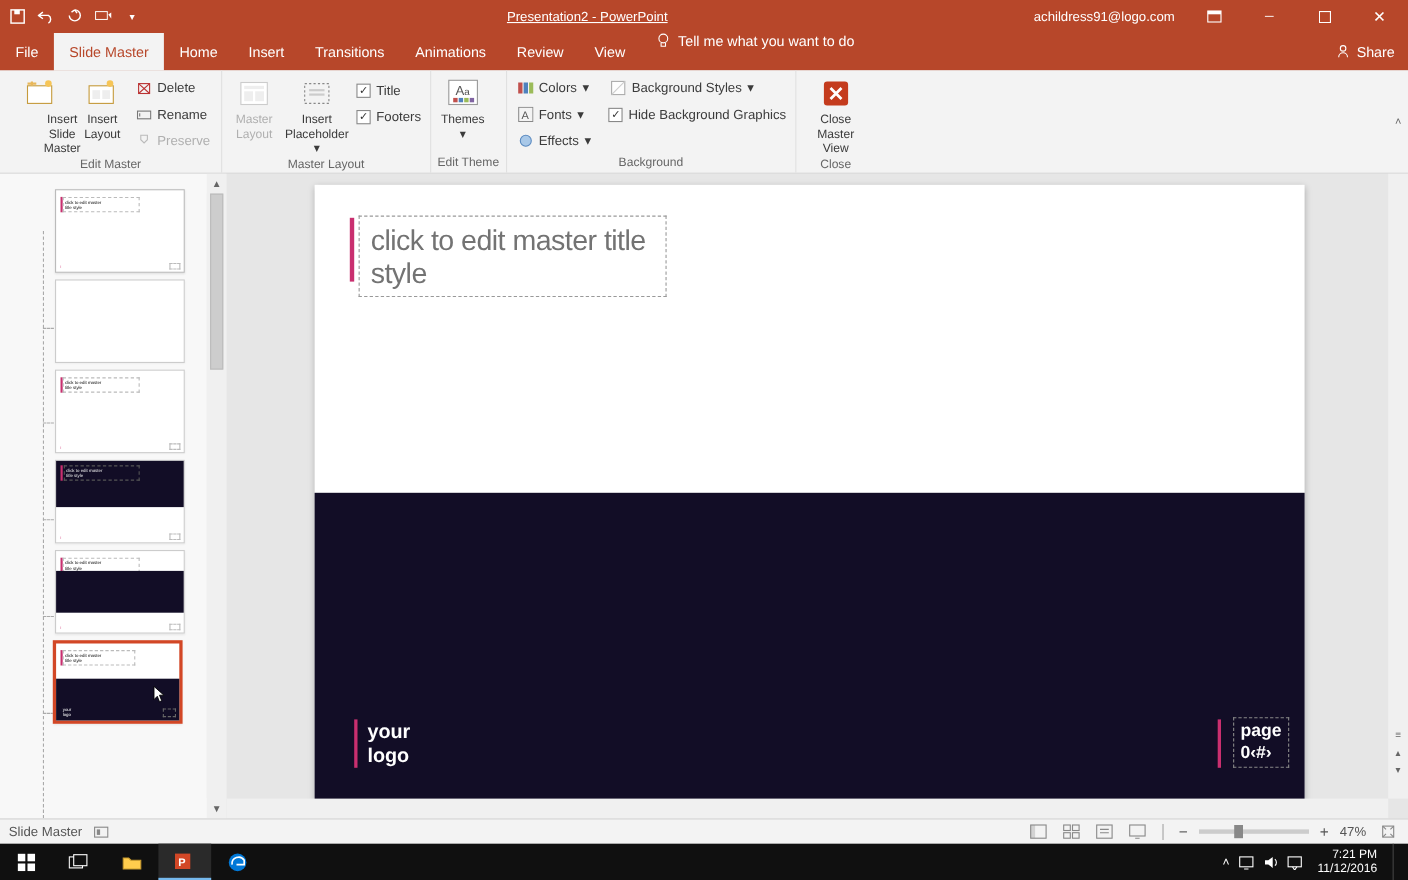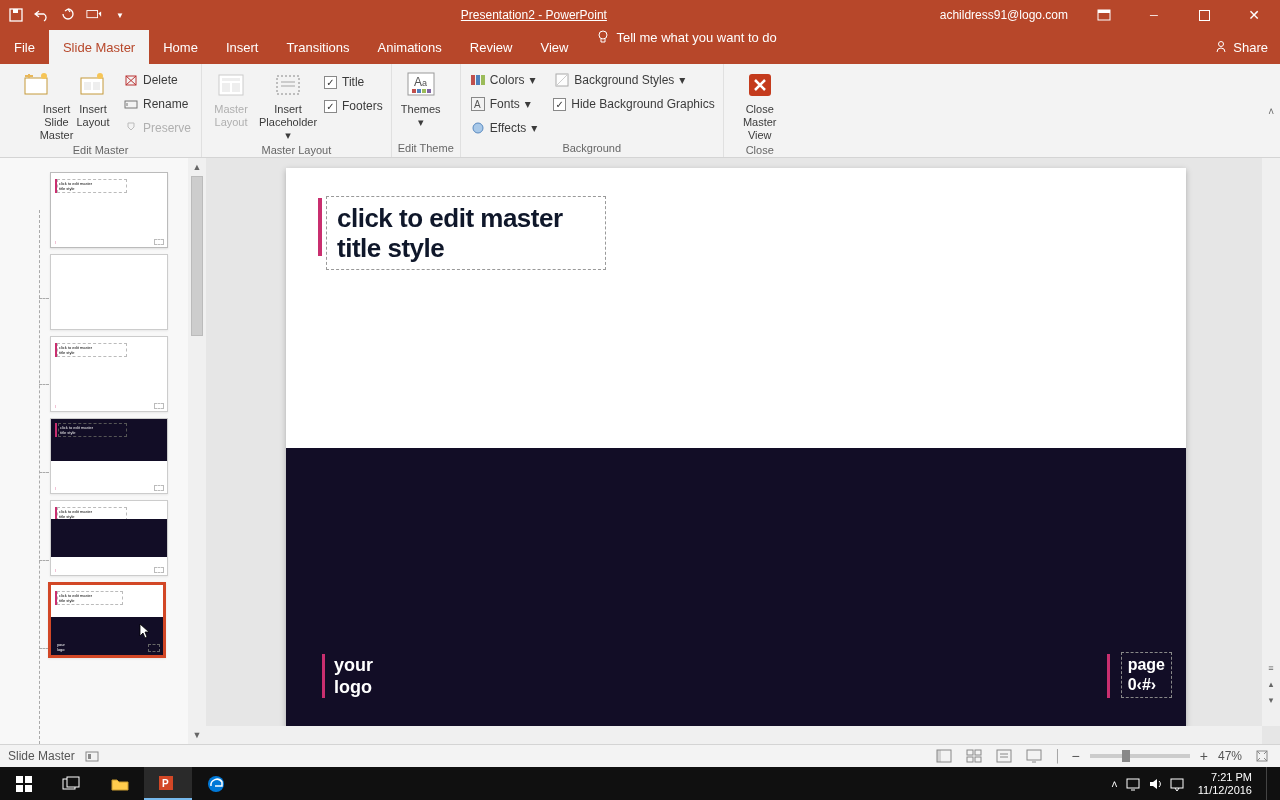--- a/index.html
+++ b/index.html
@@ -60,21 +60,21 @@
 
 .editor { flex: 1; position: relative; background: #e6e6e6; }
 .edit-scroll-v { position:absolute; right:0; top:0; bottom:18px; width:18px; background:#f0f0f0; }
 .edit-scroll-h { position:absolute; left:0; right:18px; bottom:0; height:18px; background:#f0f0f0; }
 .nav-buttons { position:absolute; right:0; bottom:18px; width:18px; display:flex; flex-direction:column; }
 .nav-buttons div { height:16px; font-size:9px; color:#666; display:flex; align-items:center; justify-content:center; cursor:pointer; }
 
 .slide { position: absolute; left: 80px; top: 10px; width: 900px; height: 560px; background: white; box-shadow: 0 2px 6px rgba(0,0,0,0.25); }
 .title-ph { position:absolute; top:28px; left:40px; width:280px; border:1px dashed #999; padding: 6px 10px; }
 .title-accent { position:absolute; top:30px; left:32px; width:4px; height:58px; background:#c92f6f; }
-.title-text { font-size:26px; font-weight:bold; color:#0f172a; line-height:30px; letter-spacing:-0.5px; }
+.title-text { font-size:26px; font-weight:normal; color:#737373; line-height:30px; letter-spacing:-0.5px; }
 .dark-band { position:absolute; left:0; right:0; top:280px; bottom:0; background:#120d26; }
 .logo-accent { position:absolute; bottom:30px; left:36px; width:3px; height:44px; background:#c92f6f; }
 .logo-text { position:absolute; bottom:30px; left:48px; color:white; font-size:18px; font-weight:bold; line-height:22px; }
 .page-ph { position:absolute; bottom:30px; right:14px; border:1px dashed #888; padding:2px 6px; color:white; font-size:16px; font-weight:bold; line-height:20px; }
 .page-accent { position:absolute; bottom:30px; right:76px; width:3px; height:44px; background:#c92f6f; }
 
 
 .statusbar { position:absolute; bottom:33px; left:0; right:0; height:23px; background:#f3f3f3; border-top:1px solid #d4d4d4; display:flex; align-items:center; font-size:12px; color:#555; padding:0 8px; gap:10px; }
 .status-right { margin-left:auto; display:flex; align-items:center; gap:10px; }
 .view-btn { width:20px; height:16px; cursor:pointer; display:flex; align-items:center; justify-content:center; }

